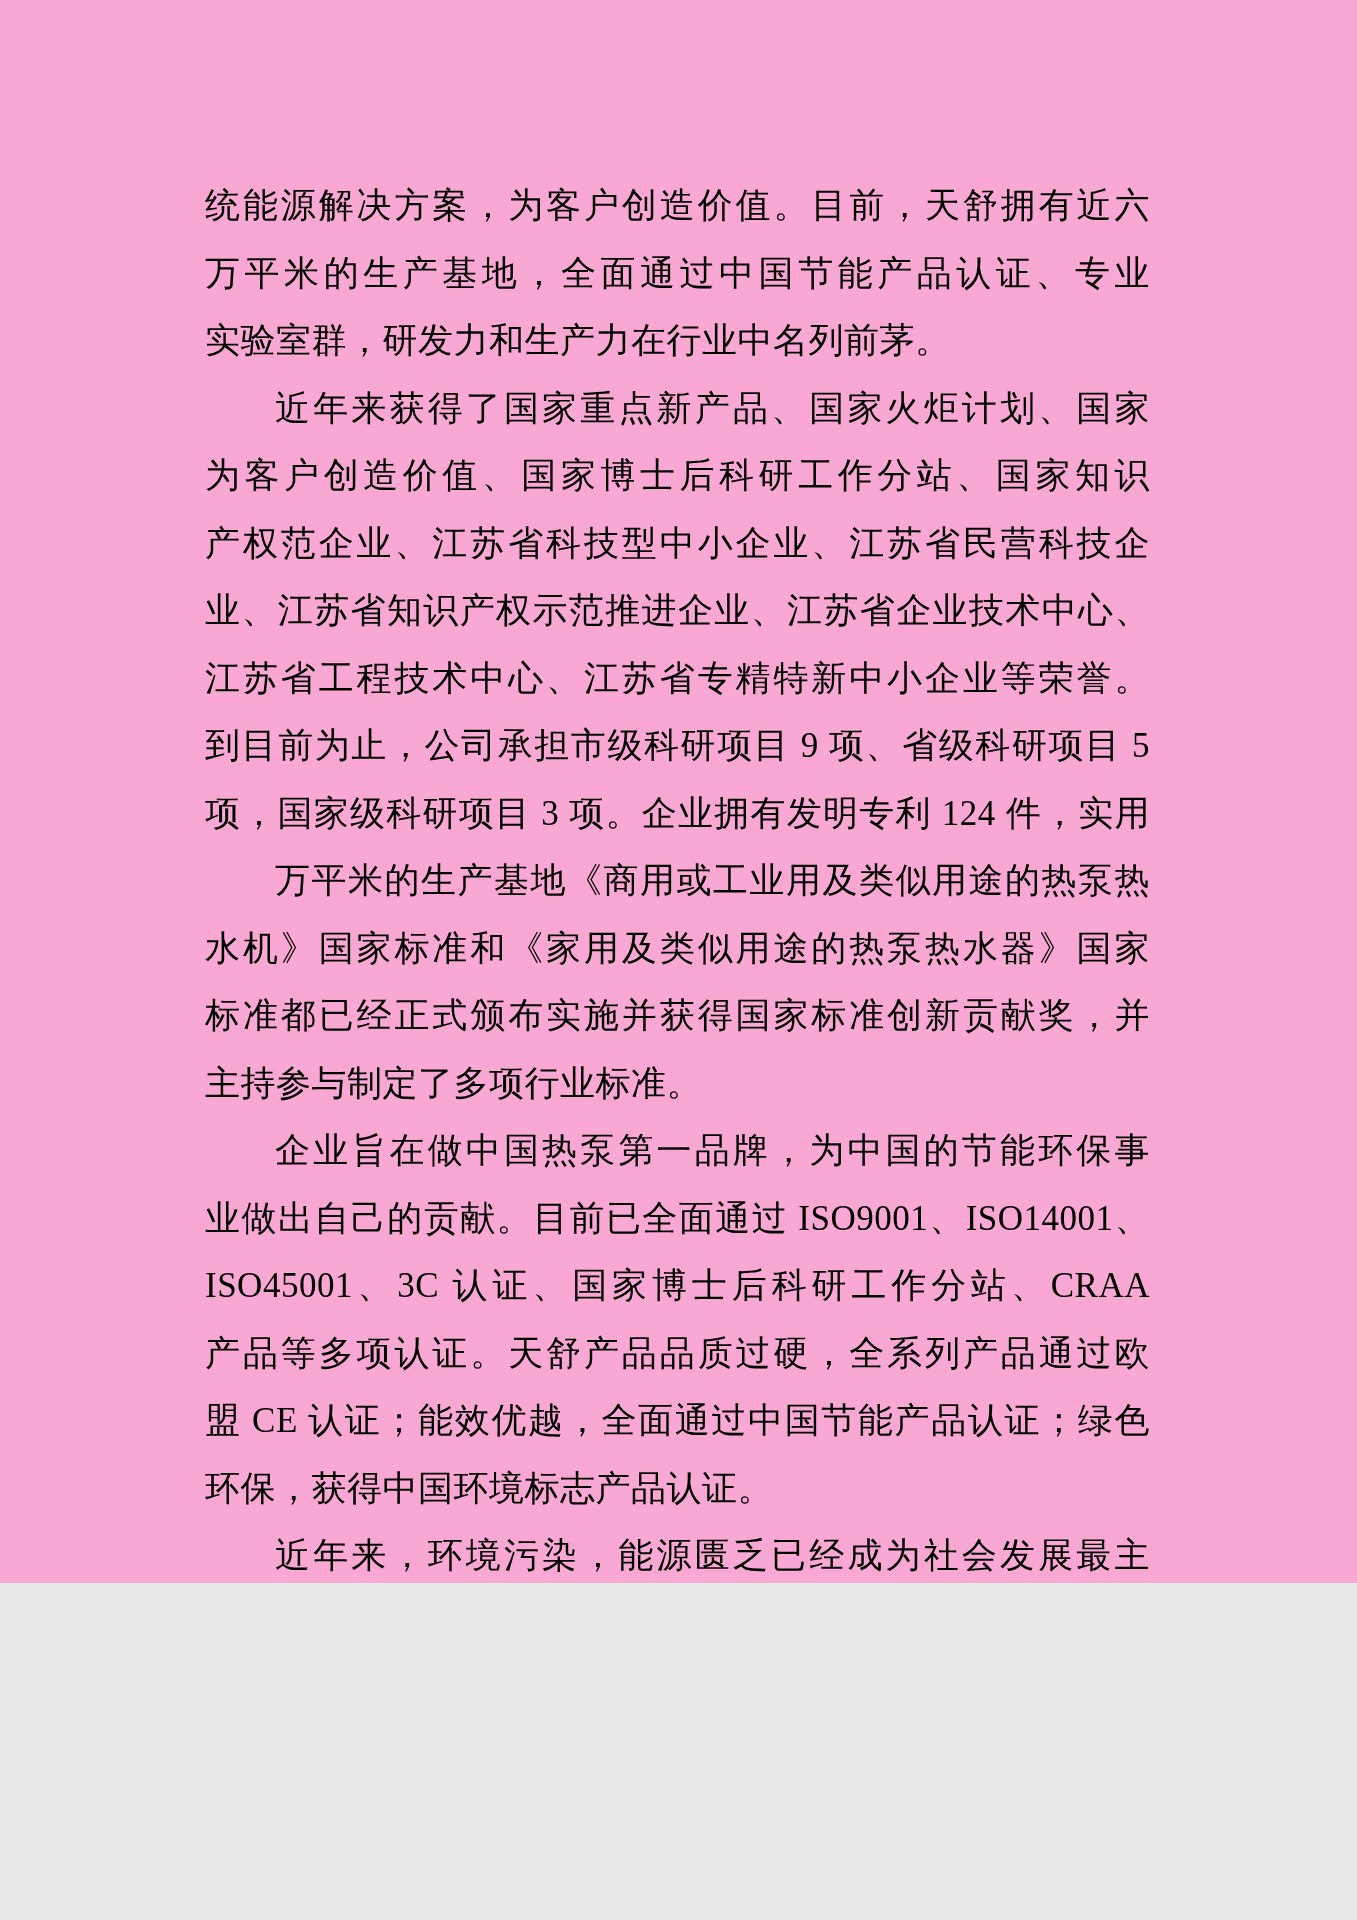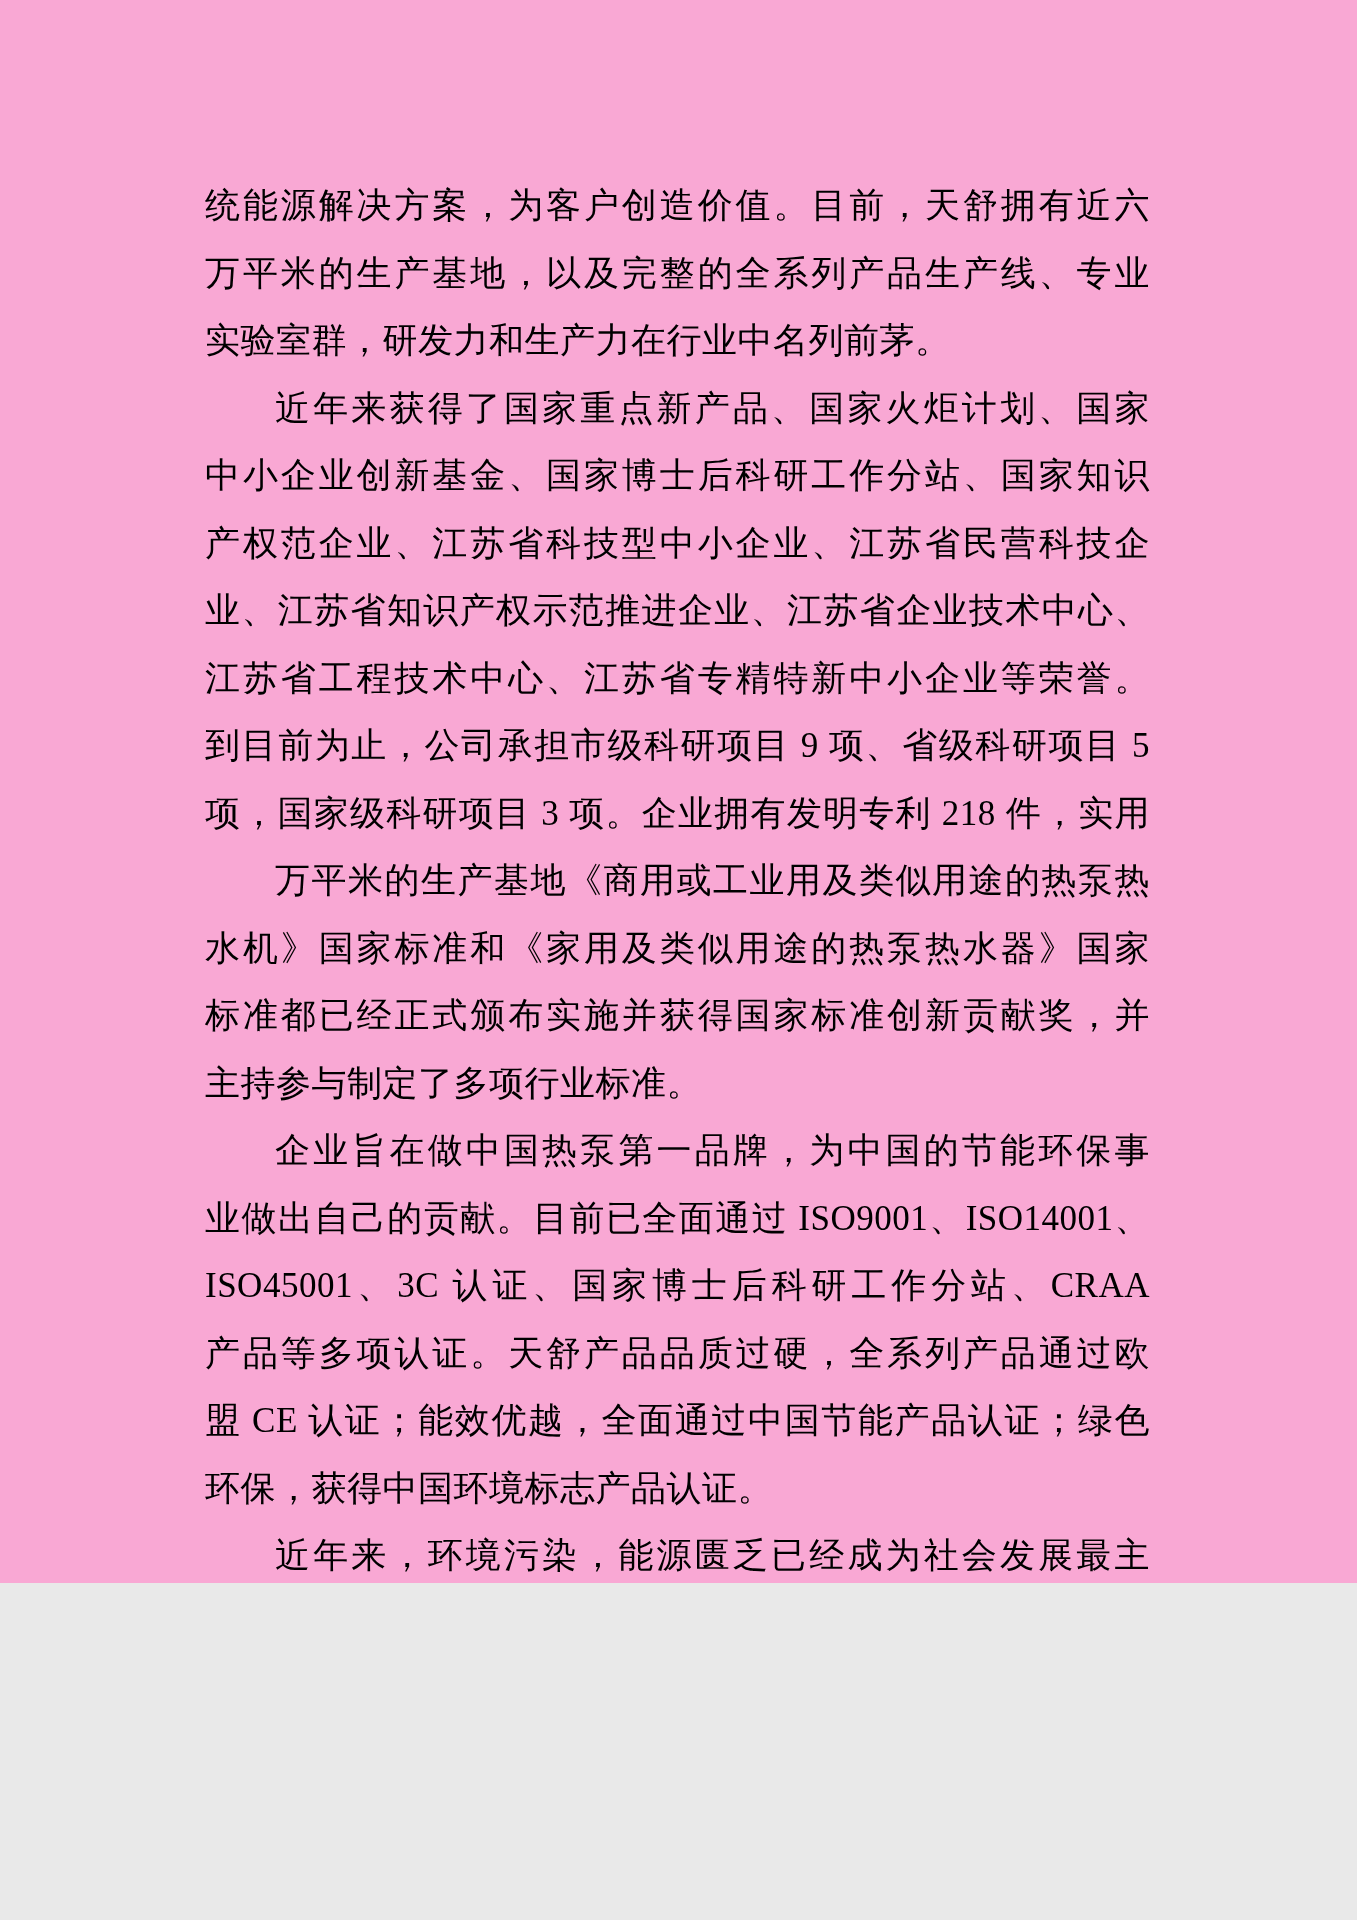--- a/index.html
+++ b/index.html
@@ -38,31 +38,31 @@
     text-indent: 70px;
   }
 </style>
 </head>
 <body>
 
 <div class="page">
   <div class="text-block">
       <div class="paragraph">
         <div class="line">统能源解决方案，为客户创造价值。目前，天舒拥有近六</div>
-        <div class="line">万平米的生产基地，以及完整的全系列产品生产线、专业</div>
+        <div class="line">万平米的生产基地，全面通过中国节能产品认证、专业</div>
         <div class="line no-fill">实验室群，研发力和生产力在行业中名列前茅。</div>
       </div>
       <div class="paragraph">
         <div class="line indent">近年来获得了国家重点新产品、国家火炬计划、国家</div>
-        <div class="line">中小企业创新基金、国家博士后科研工作分站、国家知识</div>
+        <div class="line">为客户创造价值、国家博士后科研工作分站、国家知识</div>
         <div class="line">产权范企业、江苏省科技型中小企业、江苏省民营科技企</div>
         <div class="line">业、江苏省知识产权示范推进企业、江苏省企业技术中心、</div>
         <div class="line">江苏省工程技术中心、江苏省专精特新中小企业等荣誉。</div>
         <div class="line">到目前为止，公司承担市级科研项目 9 项、省级科研项目 5</div>
-        <div class="line">项，国家级科研项目 3 项。企业拥有发明专利 218 件，实用</div>
+        <div class="line">项，国家级科研项目 3 项。企业拥有发明专利 124 件，实用</div>
       </div>
       <div class="paragraph">
         <div class="line indent">万平米的生产基地《商用或工业用及类似用途的热泵热</div>
         <div class="line">水机》国家标准和《家用及类似用途的热泵热水器》国家</div>
         <div class="line">标准都已经正式颁布实施并获得国家标准创新贡献奖，并</div>
         <div class="line no-fill">主持参与制定了多项行业标准。</div>
       </div>
       <div class="paragraph">
         <div class="line indent">企业旨在做中国热泵第一品牌，为中国的节能环保事</div>
         <div class="line">业做出自己的贡献。目前已全面通过 ISO9001、ISO14001、</div>

